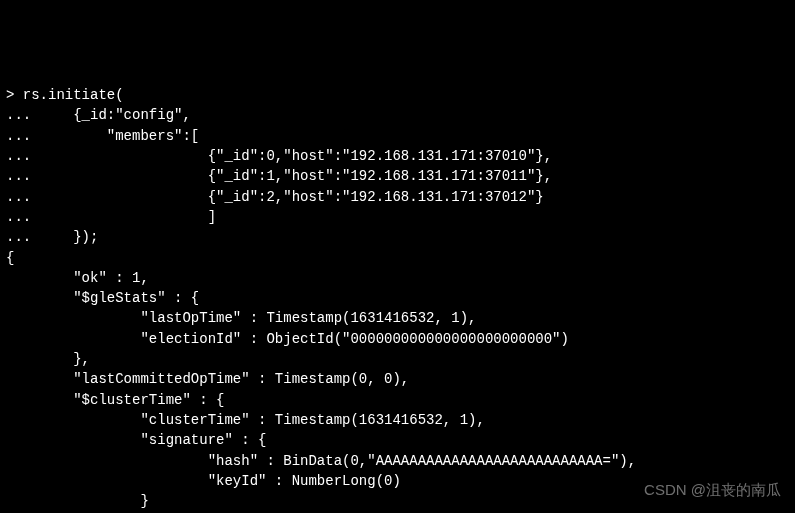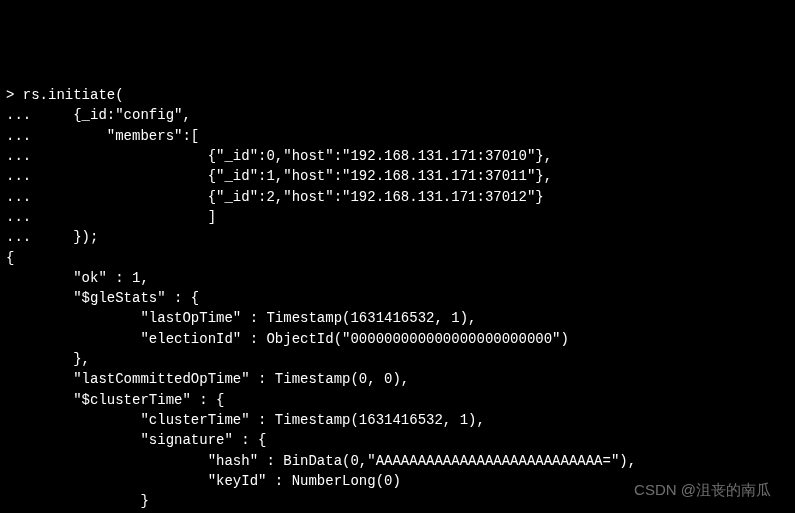--- a/index.html
+++ b/index.html
@@ -20,21 +20,21 @@
       position: relative;
       white-space: pre;
     }
     .terminal-line {
       white-space: pre;
       font-family: Liberation Mono, monospace;
     }
     .watermark {
       position: absolute;
       bottom: 12px;
-      right: 24px;
+      right: 14px;
       color: rgba(200, 200, 200, 0.55);
       font-family: Arial, sans-serif;
       font-size: 15px;
       white-space: nowrap;
       margin-top: 24px;
     }
   </style>
 </head>
 <body>
 

